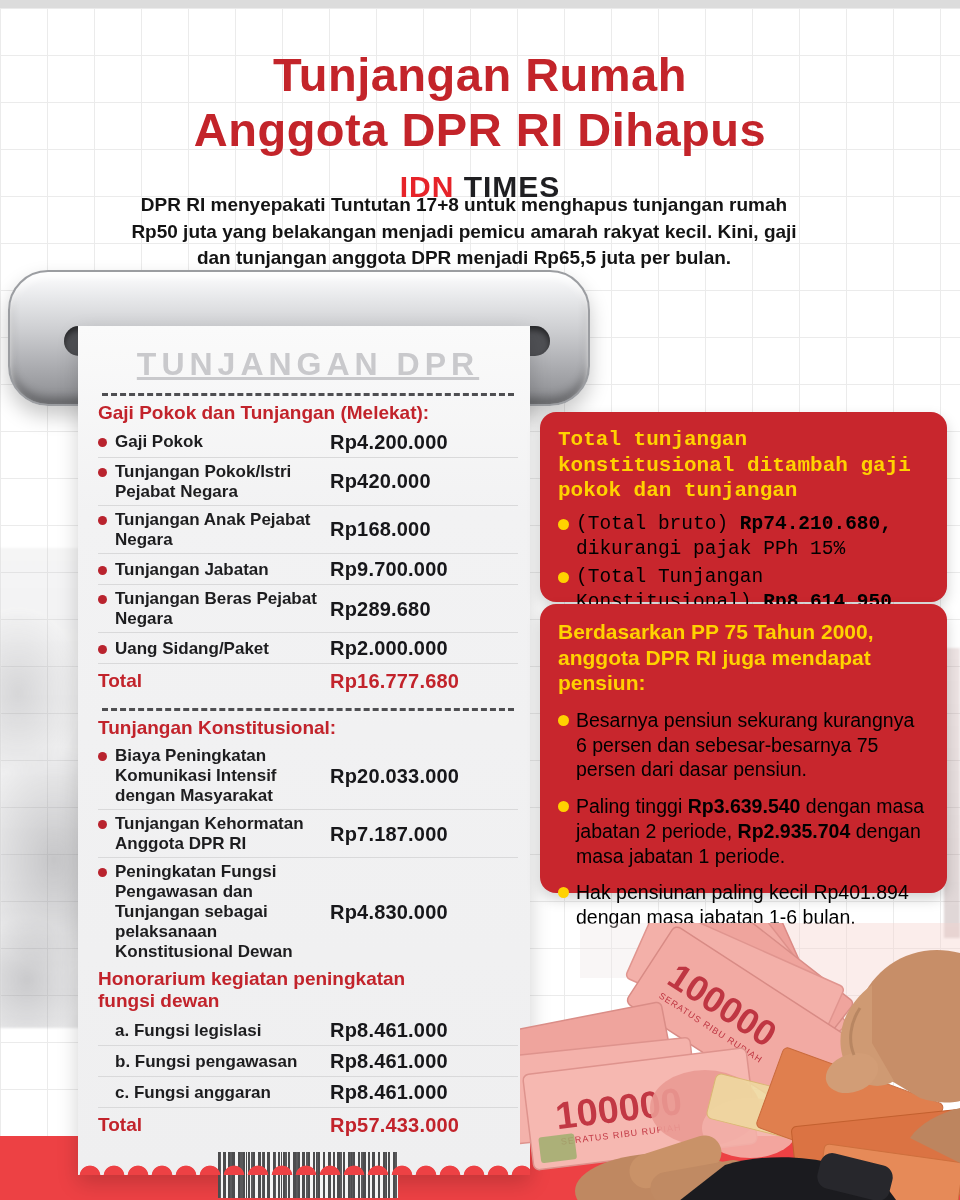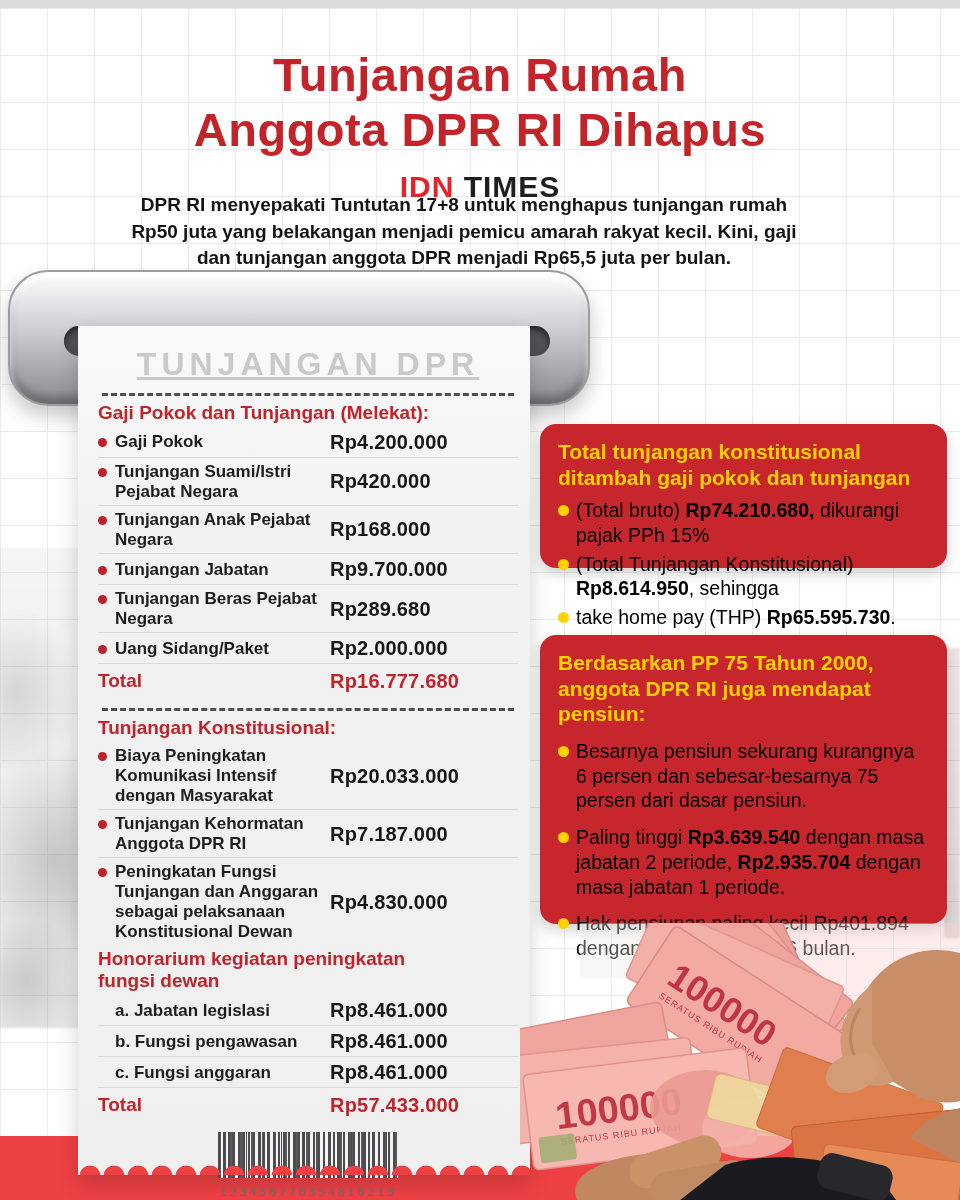--- a/index.html
+++ b/index.html
@@ -96,22 +96,22 @@
       repeating-linear-gradient(90deg,#59595b 0 3px, transparent 3px 11px);
   }
   .barcode-num { text-align:center; color:#6a6a6d; font-size:13px; letter-spacing:2px; font-family:"DejaVu Sans Mono", monospace; margin-top:2px; }
 
   
   .ibox {
     position:absolute; left:540px; width:407px; z-index:4;
     background:#c8262d; border-radius:16px; padding:15px 18px 14px 18px;
     box-shadow:0 6px 14px rgba(0,0,0,.18);
   }
-  .ibox.box1 { top:416px; height:144px; }
-  .ibox.box2 { top:627px; height:289px; }
+  .ibox.box1 { top:404px; height:190px;font-family:Liberation Mono, monospace; }
+  .ibox.box2 { top:596px; height:289px; }
   .ibox h3 { color:#ffd200; font-size:21px; font-weight:800; line-height:1.22; margin-bottom:8px; }
   .bullet { display:flex; margin-top:4px; }
   .box2 .bullet { margin-top:12px;justify-content:center; }
   .bullet .bdot { flex:0 0 11px; width:11px; height:11px; border-radius:50%; background:#ffd200; margin:7px 7px 0 0; }
   .bullet p { color:#000000; font-size:19.5px; line-height:1.27; font-weight:400; }
   .bullet p b { font-weight:800; }
 
   
   .photo { position:absolute; left:520px; top:915px; width:440px; height:285px; z-index:5; }
 </style>
@@ -147,21 +147,21 @@
     <div class="row">
       <span class="lblwrap">
           <span class="dot"></span>
         <span class="lbl">Gaji Pokok</span>
         </span>
       <span class="val">Rp4.200.000</span>
     </div>
     <div class="row">
       <span class="lblwrap">
           <span class="dot"></span>
-        <span class="lbl">Tunjangan Suami/Istri Pejabat Negara</span>
+        <span class="lbl">Tunjangan Pokok/Istri Pejabat Negara</span>
         </span>
       <span class="val">Rp420.000</span>
     </div>
     <div class="row">
       <span class="lblwrap">
           <span class="dot"></span>
         <span class="lbl">Tunjangan Anak Pejabat Negara</span>
         </span>
       <span class="val">Rp168.000</span>
     </div>
@@ -206,29 +206,29 @@
     <div class="row">
       <span class="lblwrap">
           <span class="dot"></span>
         <span class="lbl">Tunjangan Kehormatan Anggota DPR RI</span>
         </span>
       <span class="val">Rp7.187.000</span>
     </div>
     <div class="row no-line">
       <span class="lblwrap">
           <span class="dot"></span>
-        <span class="lbl">Peningkatan Fungsi Tunjangan dan Anggaran sebagai pelaksanaan Konstitusional Dewan</span>
+        <span class="lbl">Peningkatan Fungsi Pengawasan dan Tunjangan sebagai pelaksanaan Konstitusional Dewan</span>
         </span>
       <span class="val">Rp4.830.000</span>
     </div>
 
     <div class="s-head" style="width:330px;">Honorarium kegiatan peningkatan fungsi dewan</div>
     <div class="row">
       <span class="lblwrap">
-          <span class="lbl plain">a. Jabatan legislasi</span>
+          <span class="lbl plain">a. Fungsi legislasi</span>
         </span>
       <span class="val">Rp8.461.000</span>
     </div>
     <div class="row">
       <span class="lblwrap">
           <span class="lbl plain">b. Fungsi pengawasan</span>
         </span>
       <span class="val">Rp8.461.000</span>
     </div>
     <div class="row">

